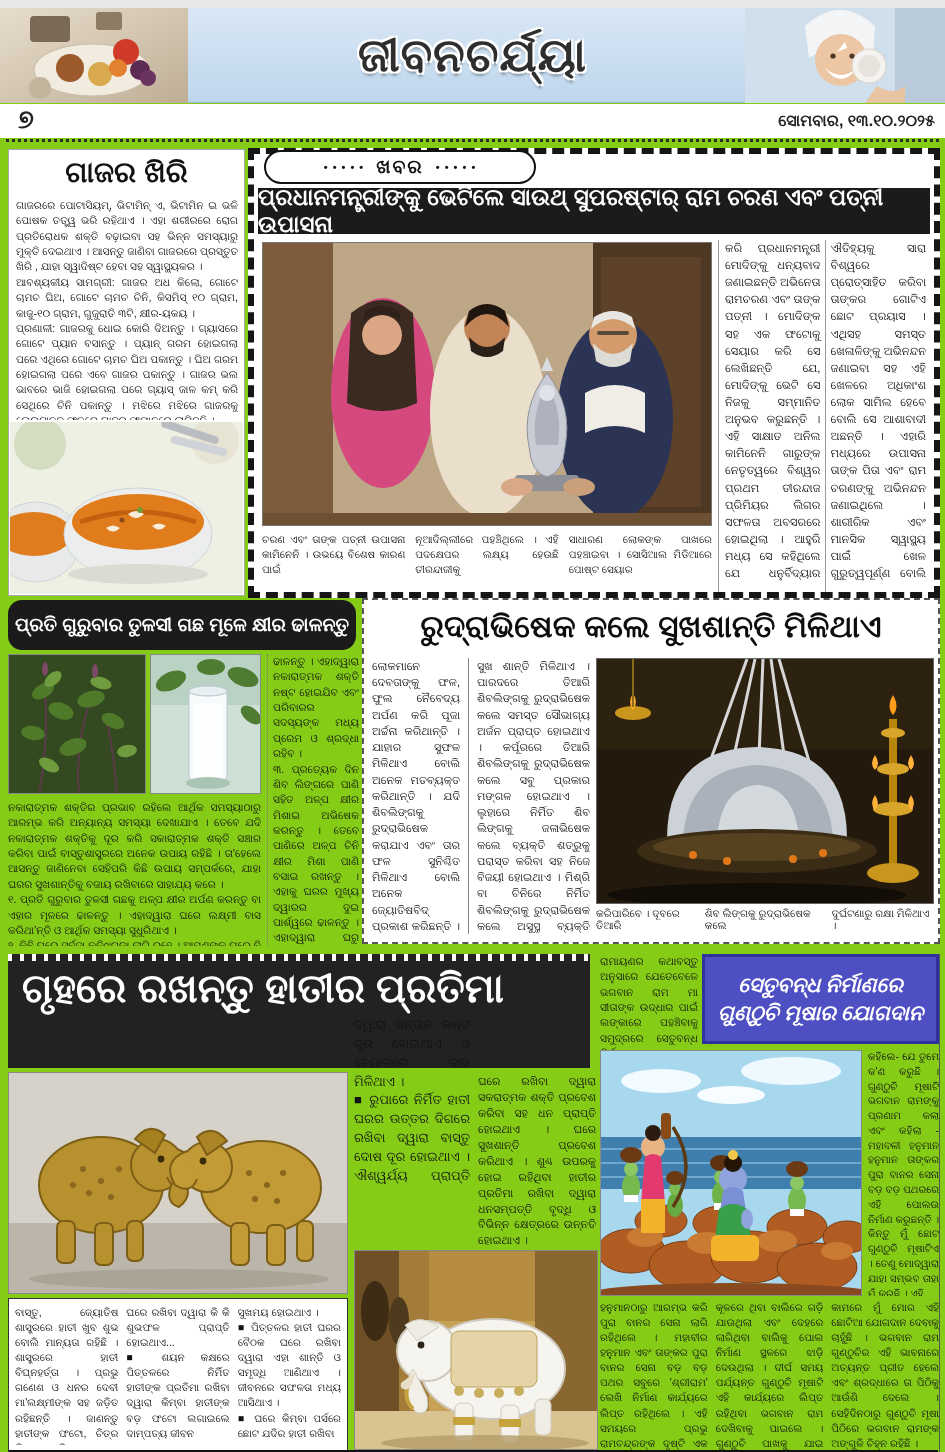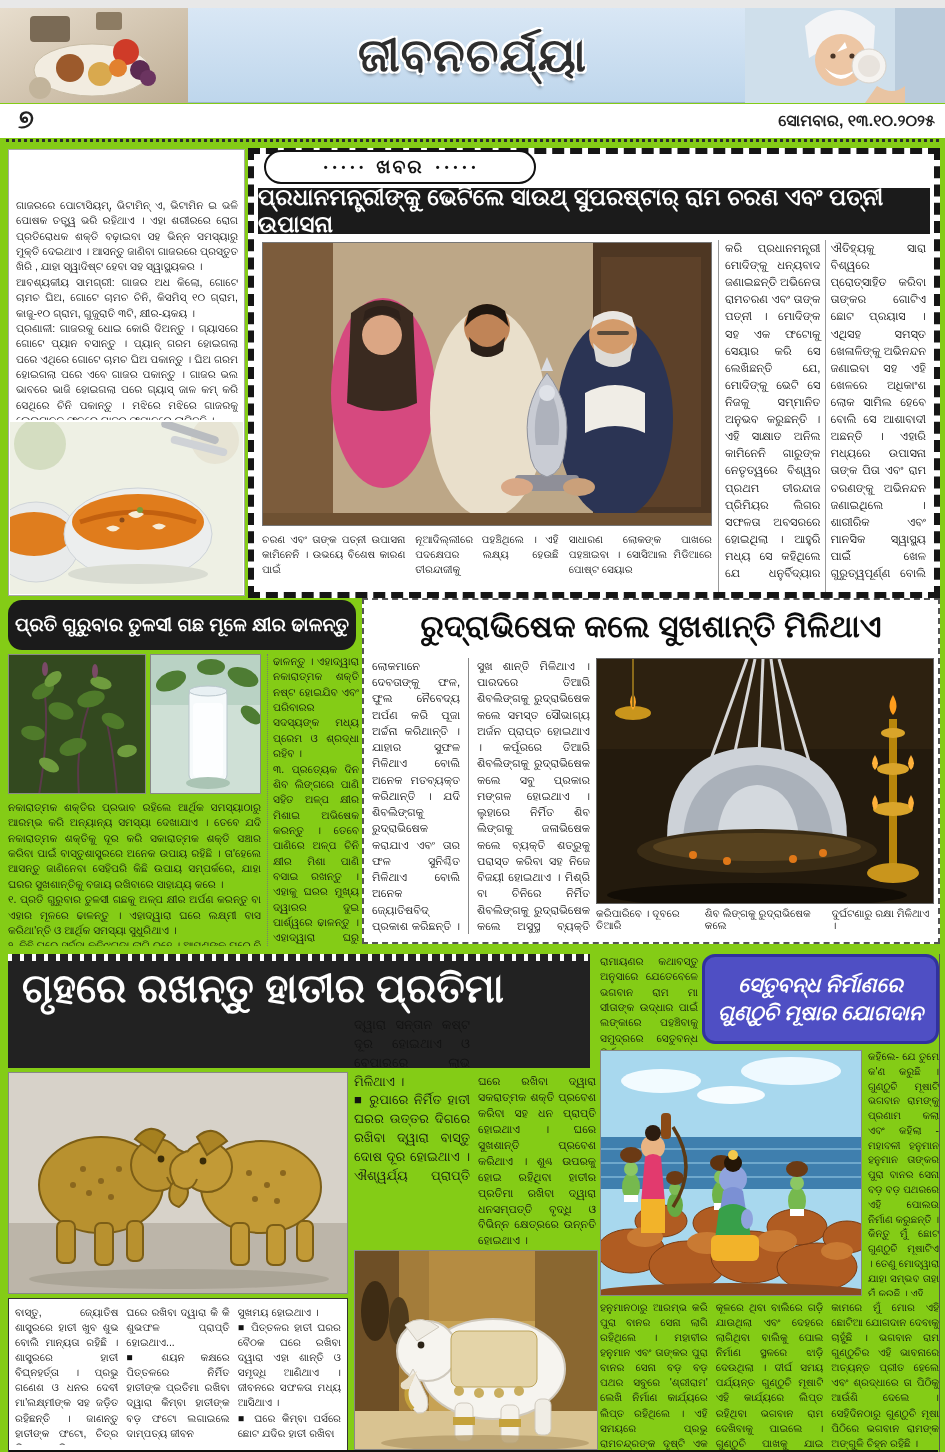--- a/index.html
+++ b/index.html
@@ -69,21 +69,21 @@
   .brass-photo { position:absolute; left:8px; top:1064px; width:340px; height:222px; overflow:hidden; border:1px solid #888; }
   .ele-c1 { position:absolute; left:354px; top:1008px; width:116px; height:172px; font-size:13px; }
   .ele-c2 { position:absolute; left:478px; top:1066px; width:118px; height:172px; font-size:11px; }
   .white-ele-photo { position:absolute; left:354px; top:1242px; width:244px; height:200px; overflow:hidden; border:1px solid #888; }
   .ele-bottom { position:absolute; left:8px; top:1290px; width:340px; height:154px; border:1px solid #333;
     padding:6px; display:flex; gap:8px; background:#fff; }
   .ele-bottom .bt { flex:1; font-size:10.4px; }
   
   .setu-intro { position:absolute; left:600px; top:946px; width:98px; height:112px; }
   .setu-box { position:absolute; left:702px; top:946px; width:237px; height:90px; background:#4f4fc4;
-    border:3px solid #31319e; border-radius:13px; display:flex; flex-direction:column; align-items:center; justify-content:center;
+    border:3px solid #31319e; border-radius:0; display:flex; flex-direction:column; align-items:center; justify-content:center;
     color:#fff; font-weight:700; font-style:italic; font-size:21px; line-height:1.35;
     font-family:"Liberation Serif","DejaVu Serif",serif; }
   .setu-painting { position:absolute; left:600px; top:1042px; width:262px; height:246px; overflow:hidden; border:1px solid #888; }
   .setu-side { position:absolute; left:868px; top:1042px; width:71px; height:246px; font-size:10.2px; }
   .setu-bottom { position:absolute; left:600px; top:1292px; width:339px; height:150px; display:flex; gap:8px; }
   .setu-bottom .bt { flex:1; font-size:10.4px; }
   .edge-line { position:absolute; left:939px; top:946px; height:498px; border-left:1px solid #555; }
   .bottom-rule { position:absolute; left:8px; top:1444px; width:931px; height:5px; background:#111; box-shadow:0 -3px 0 -1px #111; }
   svg { display:block; }
 </style>
@@ -133,20 +133,21 @@
     <div class="masthead-title">ଜୀବନଚର୍ଯ୍ୟା</div>
   </div>
 
   <div class="daterow">
     <span class="pagenum">୭</span>
     <span class="pagedate">ସୋମବାର, ୧୩.୧୦.୨୦୨୫</span>
   </div>
   <div class="dotted-rule"></div>
 
   <div class="art-kheer">
+    <div class="kheer-head">ଗାଜର ଖିରି</div>
     <div class="kheer-body bt">ଗାଜରରେ ପୋଟାସିୟମ୍, ଭିଟାମିନ୍ ଏ, ଭିଟାମିନ ଇ ଭଳି ପୋଷକ ତତ୍ତ୍ୱ ଭରି ରହିଥାଏ । ଏହା ଶରୀରରେ ରୋଗ ପ୍ରତିରୋଧକ ଶକ୍ତି ବଢ଼ାଇବା ସହ ଭିନ୍ନ ସମସ୍ୟାରୁ ମୁକ୍ତି ଦେଇଥାଏ । ଆସନ୍ତୁ ଜାଣିବା ଗାଜରରେ ପ୍ରସ୍ତୁତ ଖିରି , ଯାହା ସ୍ୱାଦିଷ୍ଟ ହେବା ସହ ସ୍ୱାସ୍ଥ୍ୟକର ।
 ଆବଶ୍ୟକୀୟ ସାମଗ୍ରୀ: ଗାଜର ଅଧ କିଲୋ, ଗୋଟେ ଚାମଚ ଘିଅ, ଗୋଟେ ଚାମଚ ଚିନି, କିସମିସ୍ ୧୦ ଗ୍ରାମ, କାଜୁ-୧୦ ଗ୍ରାମ, ଗୁଜୁରାତି ୩ଟି, କ୍ଷୀର-ୟକୟ ।
 ପ୍ରଣାଳୀ: ଗାଜରକୁ ଧୋଇ କୋରି ଦିଅନ୍ତୁ । ଗ୍ୟାସରେ ଗୋଟେ ପ୍ୟାନ ବସାନ୍ତୁ । ପ୍ୟାନ୍ ଗରମ ହୋଇଗଲା ପରେ ଏଥିରେ ଗୋଟେ ଚାମଚ ଘିଅ ପକାନ୍ତୁ । ଘିଅ ଗରମ ହୋଇଗଲା ପରେ ଏବେ ଗାଜର ପକାନ୍ତୁ । ଗାଜର ଭଲ ଭାବରେ ଭାଜି ହୋଇଗଲା ପରେ ଗ୍ୟାସ୍ ଜାଳ କମ୍ କରି ସେଥିରେ ଚିନି ପକାନ୍ତୁ । ମଝିରେ ମଝିରେ ଗାଜରକୁ ଲେଉଟାନ୍ତୁ ଫଳରେ ଗାଜର ଫ୍ୟାନରେ ଲାଗିବନି ।
 ଏବେ ଏଥିରେ କ୍ଷୀର ପକାଇ ଅଳ୍ପ ଜାଳରେ ଫୁଟିବାକୁ ଦିଅନ୍ତୁ । ୨୦ ମିନିଟ୍ ଯାଏଁ ଫୁଟିବାକୁ ଦିଅନ୍ତୁ । ମଝିରେ ମଝିରେ ଏହାକୁ ଘାଣ୍ଟୁଥିବେ । ଯେମିତି ଫ୍ୟାନରେ ଲାଗିବନି । ଏବେ ଏଥିରେ ଗୁଜୁରାତି ଗୁଣ୍ଡ, କିସମିସ୍, କାଜୁ ପକାଇ । ଏବେ ପ୍ରସ୍ତୁତ ହୋଇଗଲା ଗାଜର ଖିରି । ଏହାକୁ ଆପଣ ଗରମ ଗରମ ଖାଇପାରିବେ ।</div>
     <div class="kheer-photo">
       <svg width="233" height="172" viewBox="0 0 233 172">
         <rect width="233" height="172" fill="#eef0e4"></rect>
         <circle cx="30" cy="22" r="26" fill="#cdd8b8" opacity=".8"></circle>
         <circle cx="205" cy="18" r="24" fill="#e6e2d2" opacity=".9"></circle>
         <rect x="150" y="6" width="60" height="8" rx="4" fill="#b9bcc0" transform="rotate(18 180 10)"></rect>

